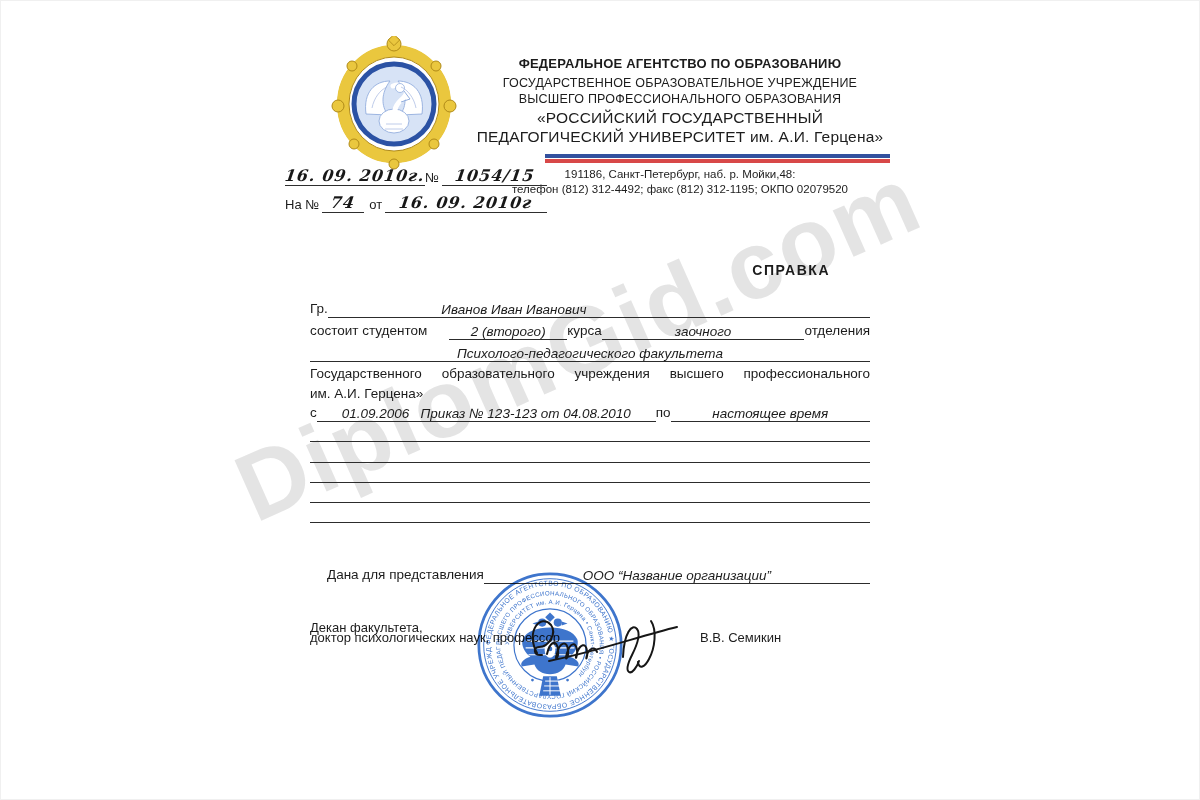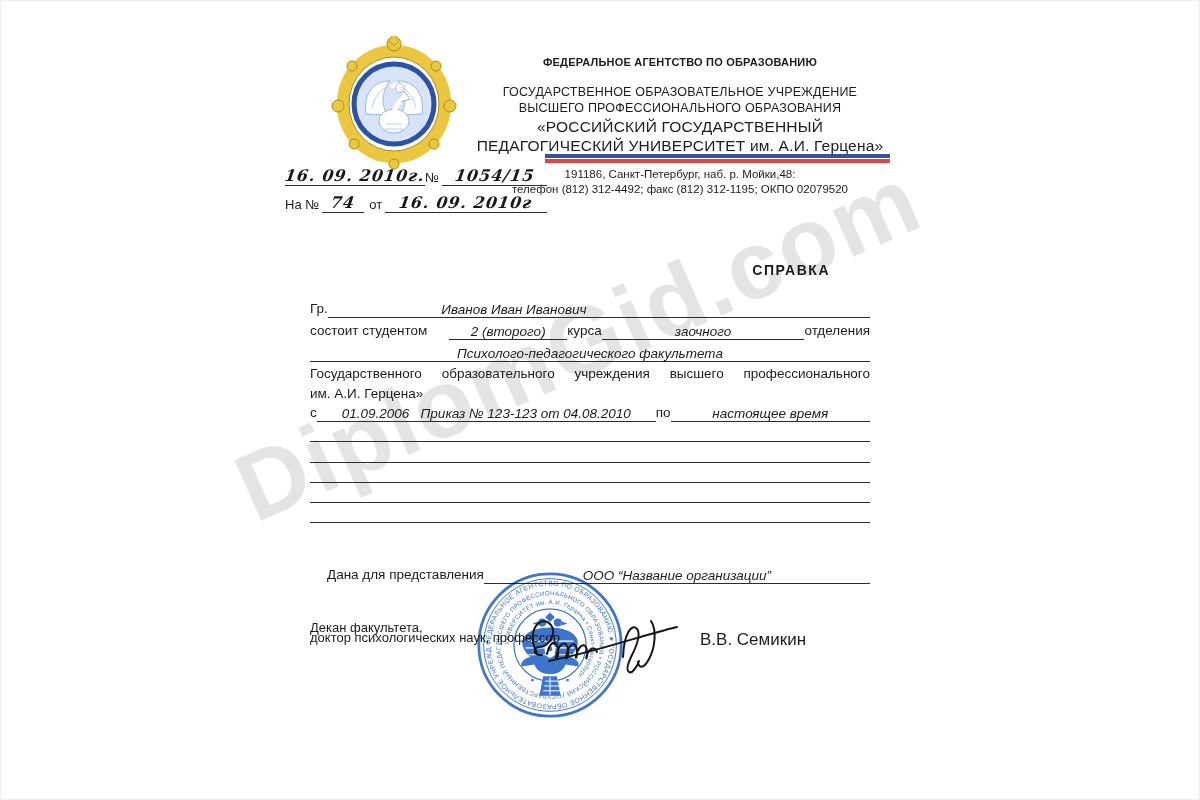--- a/index.html
+++ b/index.html
@@ -12,21 +12,21 @@
   .watermark{
     position:absolute;left:242px;top:438px;z-index:0;
     font-size:96px;font-weight:bold;letter-spacing:2px;
     color:rgba(130,130,130,0.22);
     transform:rotate(-24deg);transform-origin:left center;
     white-space:nowrap;pointer-events:none;
   }
   
   .emblem{position:absolute;left:330px;top:36px;width:128px;height:134px;z-index:2;}
   .hdr{position:absolute;left:460px;top:56px;width:440px;text-align:center;z-index:2;}
-  .hdr-agency{font-size:11px;font-weight:bold;margin-bottom:17px;letter-spacing:.2px;}
+  .hdr-agency{font-size:13px;font-weight:bold;margin-bottom:5px;letter-spacing:.2px;}
   .hdr-inst{font-size:12.5px;font-weight:normal;line-height:15.5px;letter-spacing:.2px;}
   .hdr-univ{font-size:15.5px;line-height:17px;margin-top:2px;letter-spacing:.2px;}
   .flag{position:absolute;left:545px;top:154px;width:345px;z-index:2;}
   .flag .b{height:4px;background:#33519e;}
   .flag .gap{height:1px;background:#fdfdfd;}
   .flag .r{height:4px;background:#d84848;}
   .addr{position:absolute;left:460px;top:167px;width:440px;text-align:center;
         font-size:11.5px;line-height:14.5px;z-index:2;}
   
   .reg{position:absolute;left:285px;top:159px;width:262px;font-size:13px;z-index:2;}
@@ -53,21 +53,21 @@
   .fld.w118{flex:0 0 118px;margin-left:22px;}
   .fld.f17{flex:1.7;}
   .val{font-weight:normal;font-style:italic;white-space:pre;}
   .val.shiftL{display:block;padding-right:170px;}
   .para{line-height:20px;margin-top:2px;}
   .para .j{text-align:justify;text-align-last:justify;}
   .indent{padding-left:17px;}
   
   .dean1{position:absolute;left:310px;top:620px;font-size:13px;z-index:1;}
   .dean2{position:absolute;left:310px;top:630px;font-size:13px;z-index:1;}
-  .signer{position:absolute;left:700px;top:630px;font-size:17px;z-index:1;}
+  .signer{position:absolute;left:700px;top:630px;font-size:13px;z-index:1;}
   .stamp{position:absolute;left:472px;top:567px;width:156px;height:156px;z-index:3;
          mix-blend-mode:multiply;opacity:.93;}
   .sig{position:absolute;left:505px;top:585px;width:190px;height:100px;z-index:4;}
 </style>
 </head>
 <body>
 
 <div id="page">
 
   <div class="watermark">DiplomGid.com</div>

